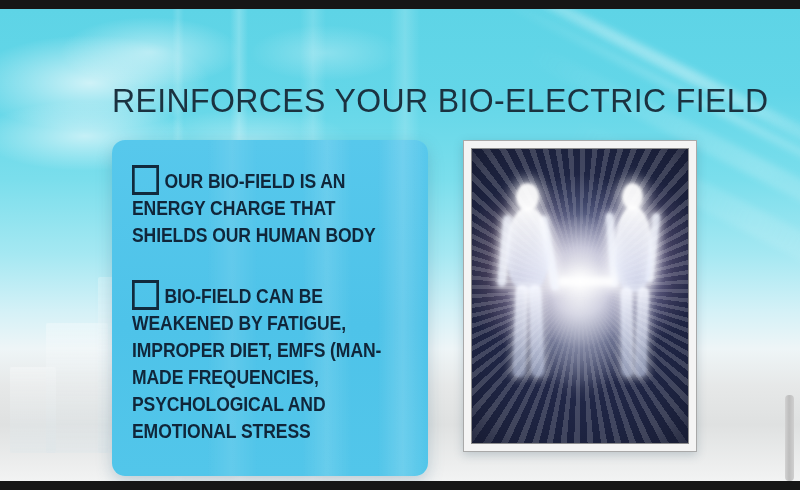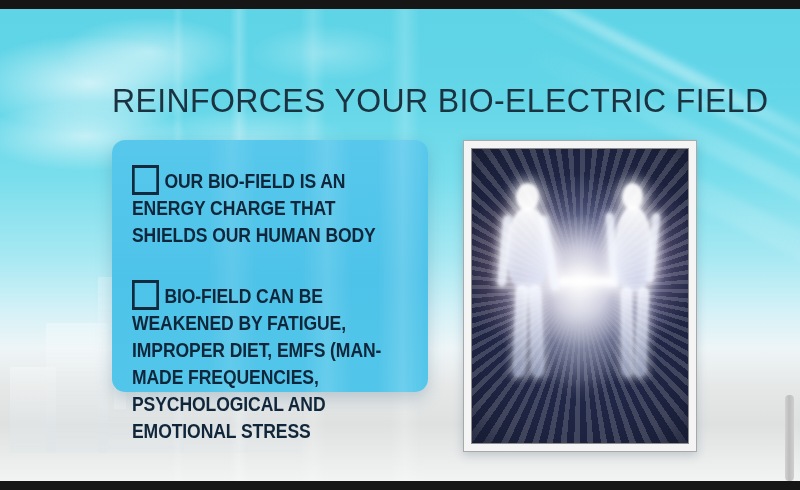--- a/index.html
+++ b/index.html
@@ -141,21 +141,21 @@
     transform: scaleX(.97);
     transform-origin: left center;
   }
 
   
   #content-panel {
     position: absolute;
     left: 112px;
     top: 131px;
     width: 316px;
-    height: 252px;
+    height: 336px;
     background: linear-gradient(180deg, #57c8ec 0%, #4ec3e9 55%, #52c6ea 100%);
     border-radius: 13px;
     box-shadow: 0 6px 16px rgba(60,110,140,.28);
   }
   
   #content-panel::after {
     content: "";
     position: absolute;
     inset: 0;
     border-radius: 13px;

